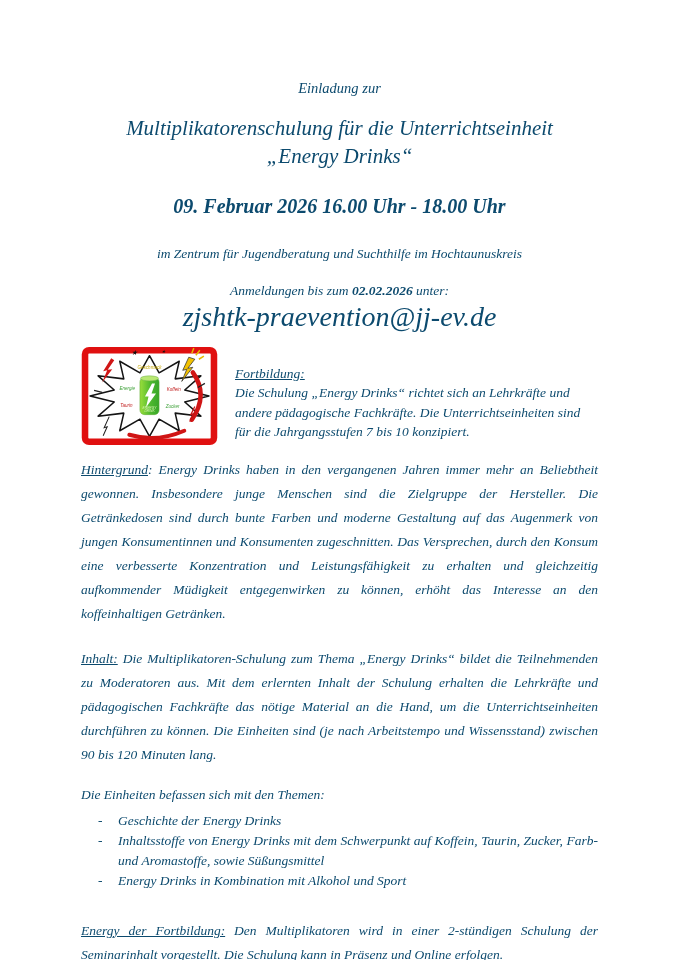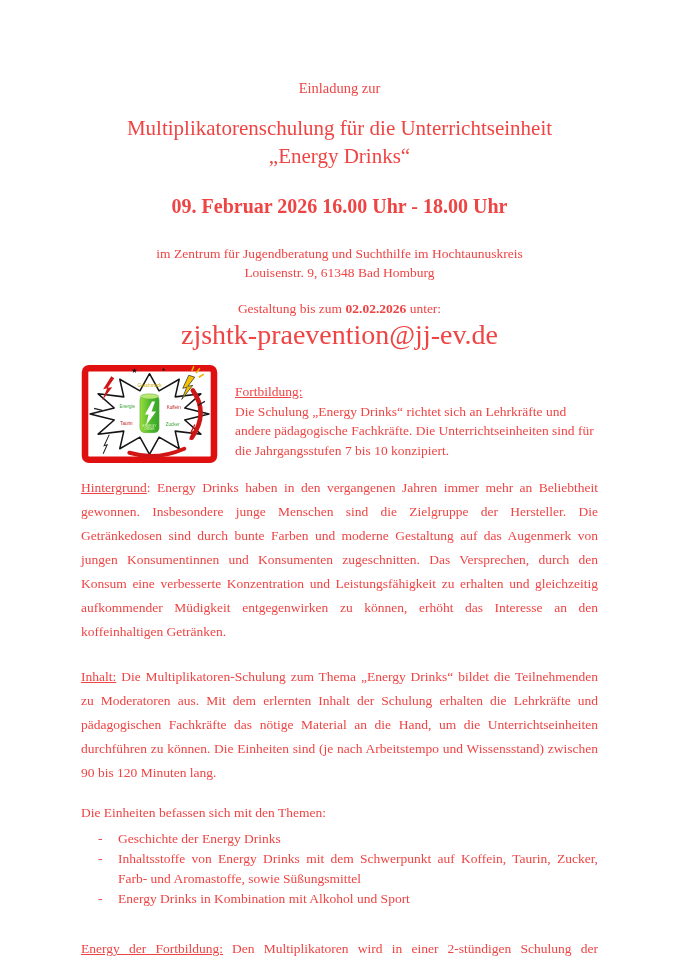--- a/index.html
+++ b/index.html
@@ -2,24 +2,25 @@
 <html lang="de"><head>
 <meta charset="utf-8">
 <style>
   * { box-sizing: border-box; }
   html, body { margin: 0; padding: 0; background: #ffffff; }
   .page {
     position: relative;
     width: 678px;
     height: 960px;
     background: #ffffff;
-    color: #ef4444;
+    color: #0c4a6e;
     font-family: "Liberation Serif", "DejaVu Serif", serif;
     padding: 80px 80px 0 81px;
     overflow: hidden;
+    font-style: italic;
   }
   .center { text-align: center; }
   .pretitle { font-size: 14.5px; }
   .title { font-size: 21px; line-height: 28px; margin-top: 17px; }
   .datetime { font-size: 20px; font-weight: bold; margin-top: 25px; }
   .venue { font-size: 13.5px; line-height: 18.5px; margin-top: 27px; }
   .registration { font-size: 13.5px; margin-top: 19px; }
   .registration b { font-weight: bold; }
   .email { font-size: 28px; margin-top: 2px; }
   .media-row { display: flex; margin-top: 13px; }
@@ -47,25 +48,24 @@
 
   <div class="center title">
     <div>Multiplikatorenschulung für die Unterrichtseinheit</div>
     <div>„Energy Drinks“</div>
   </div>
 
   <div class="center datetime">09. Februar 2026 16.00 Uhr - 18.00 Uhr</div>
 
   <div class="center venue">
     <div>im Zentrum für Jugendberatung und Suchthilfe im Hochtaunuskreis</div>
-    <div>Louisenstr. 9, 61348 Bad Homburg</div>
   </div>
 
   <div class="center registration">
-    <span>Gestaltung bis zum </span><b>02.02.2026</b><span> unter:</span>
+    <span>Anmeldungen bis zum </span><b>02.02.2026</b><span> unter:</span>
   </div>
 
   <div class="center email">zjshtk-praevention@jj-ev.de</div>
 
   <div class="media-row">
 
     <div class="illustration-box">
       <svg viewBox="0 0 272 198" width="137" height="100">
         <defs>
           <linearGradient id="canGrad" x1="0" y1="0" x2="1" y2="0">

